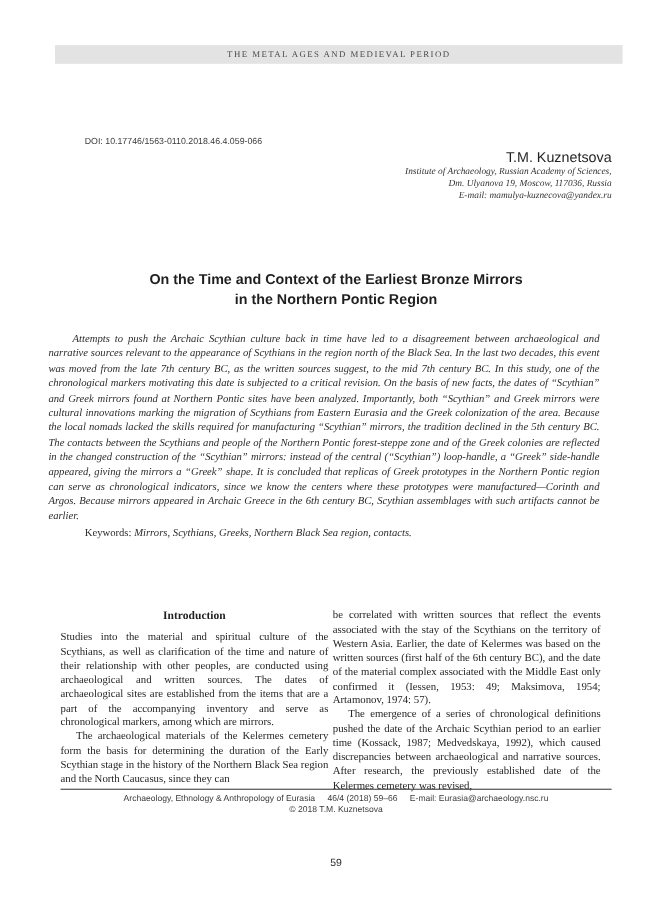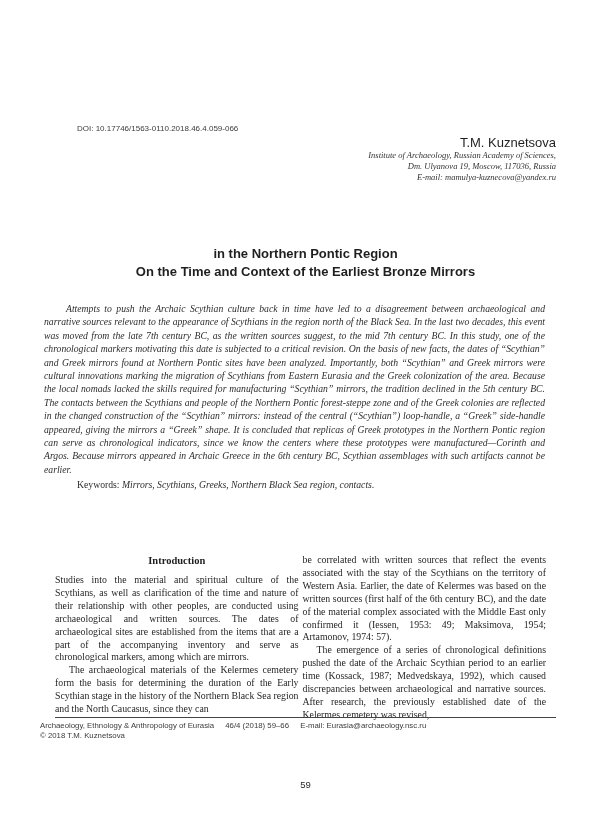--- a/index.html
+++ b/index.html
@@ -96,20 +96,21 @@
   .footer-rule {
     position: absolute;
     top: 717px; left: 55px; width: 501px;
     border: none;
     border-top: 1px solid #444;
     height: 0;
   }
   .footer-block {
     position: absolute;
     top: 721px; left: 40px; width: 531px;
+    text-align: center;
     font-family: "Liberation Sans", sans-serif;
     font-size: 7.8px;
     line-height: 10px;
     color: #3b3b3b;
   }
   .journal-line span { display: inline-block; }
   .journal-line .seg-issue { margin: 0 9px; }
   .page-number {
     position: absolute;
     top: 779px; left: 0; width: 611px;
@@ -117,35 +118,38 @@
     font-family: "Liberation Sans", sans-serif;
     font-size: 9.5px;
     color: #2a2a2a;
   }
 </style>
 </head>
 <body>
 
 <div class="page">
 
+  <div class="running-head">
+    <span>THE METAL AGES AND MEDIEVAL PERIOD</span>
+  </div>
 
   <div class="doi">DOI: 10.17746/1563-0110.2018.46.4.059-066</div>
 
   <div class="author-block">
     <div class="author-name">T.M. Kuznetsova</div>
     <div class="affiliation">
       <div>Institute of Archaeology, Russian Academy of Sciences,</div>
       <div>Dm. Ulyanova 19, Moscow, 117036, Russia</div>
       <div>E-mail: mamulya-kuznecova@yandex.ru</div>
     </div>
   </div>
 
   <div class="article-title">
+    <div>On the Time and Context of the Earliest Bronze Mirrors</div>
     <div>in the Northern Pontic Region</div>
-    <div>On the Time and Context of the Earliest Bronze Mirrors</div>
   </div>
 
   <div class="abstract">Attempts to push the Archaic Scythian culture back in time have led to a disagreement between archaeological and narrative sources relevant to the appearance of Scythians in the region north of the Black Sea. In the last two decades, this event was moved from the late 7th century BC, as the written sources suggest, to the mid 7th century BC. In this study, one of the chronological markers motivating this date is subjected to a critical revision. On the basis of new facts, the dates of “Scythian” and Greek mirrors found at Northern Pontic sites have been analyzed. Importantly, both “Scythian” and Greek mirrors were cultural innovations marking the migration of Scythians from Eastern Eurasia and the Greek colonization of the area. Because the local nomads lacked the skills required for manufacturing “Scythian” mirrors, the tradition declined in the 5th century BC. The contacts between the Scythians and people of the Northern Pontic forest-steppe zone and of the Greek colonies are reflected in the changed construction of the “Scythian” mirrors: instead of the central (“Scythian”) loop-handle, a “Greek” side-handle appeared, giving the mirrors a “Greek” shape. It is concluded that replicas of Greek prototypes in the Northern Pontic region can serve as chronological indicators, since we know the centers where these prototypes were manufactured—Corinth and Argos. Because mirrors appeared in Archaic Greece in the 6th century BC, Scythian assemblages with such artifacts cannot be earlier.</div>
 
   <div class="keywords">
     <span class="kw-label">Keywords:</span>
     <span> </span>
     <span class="kw-list">Mirrors, Scythians, Greeks, Northern Black Sea region, contacts.</span>
   </div>
 

